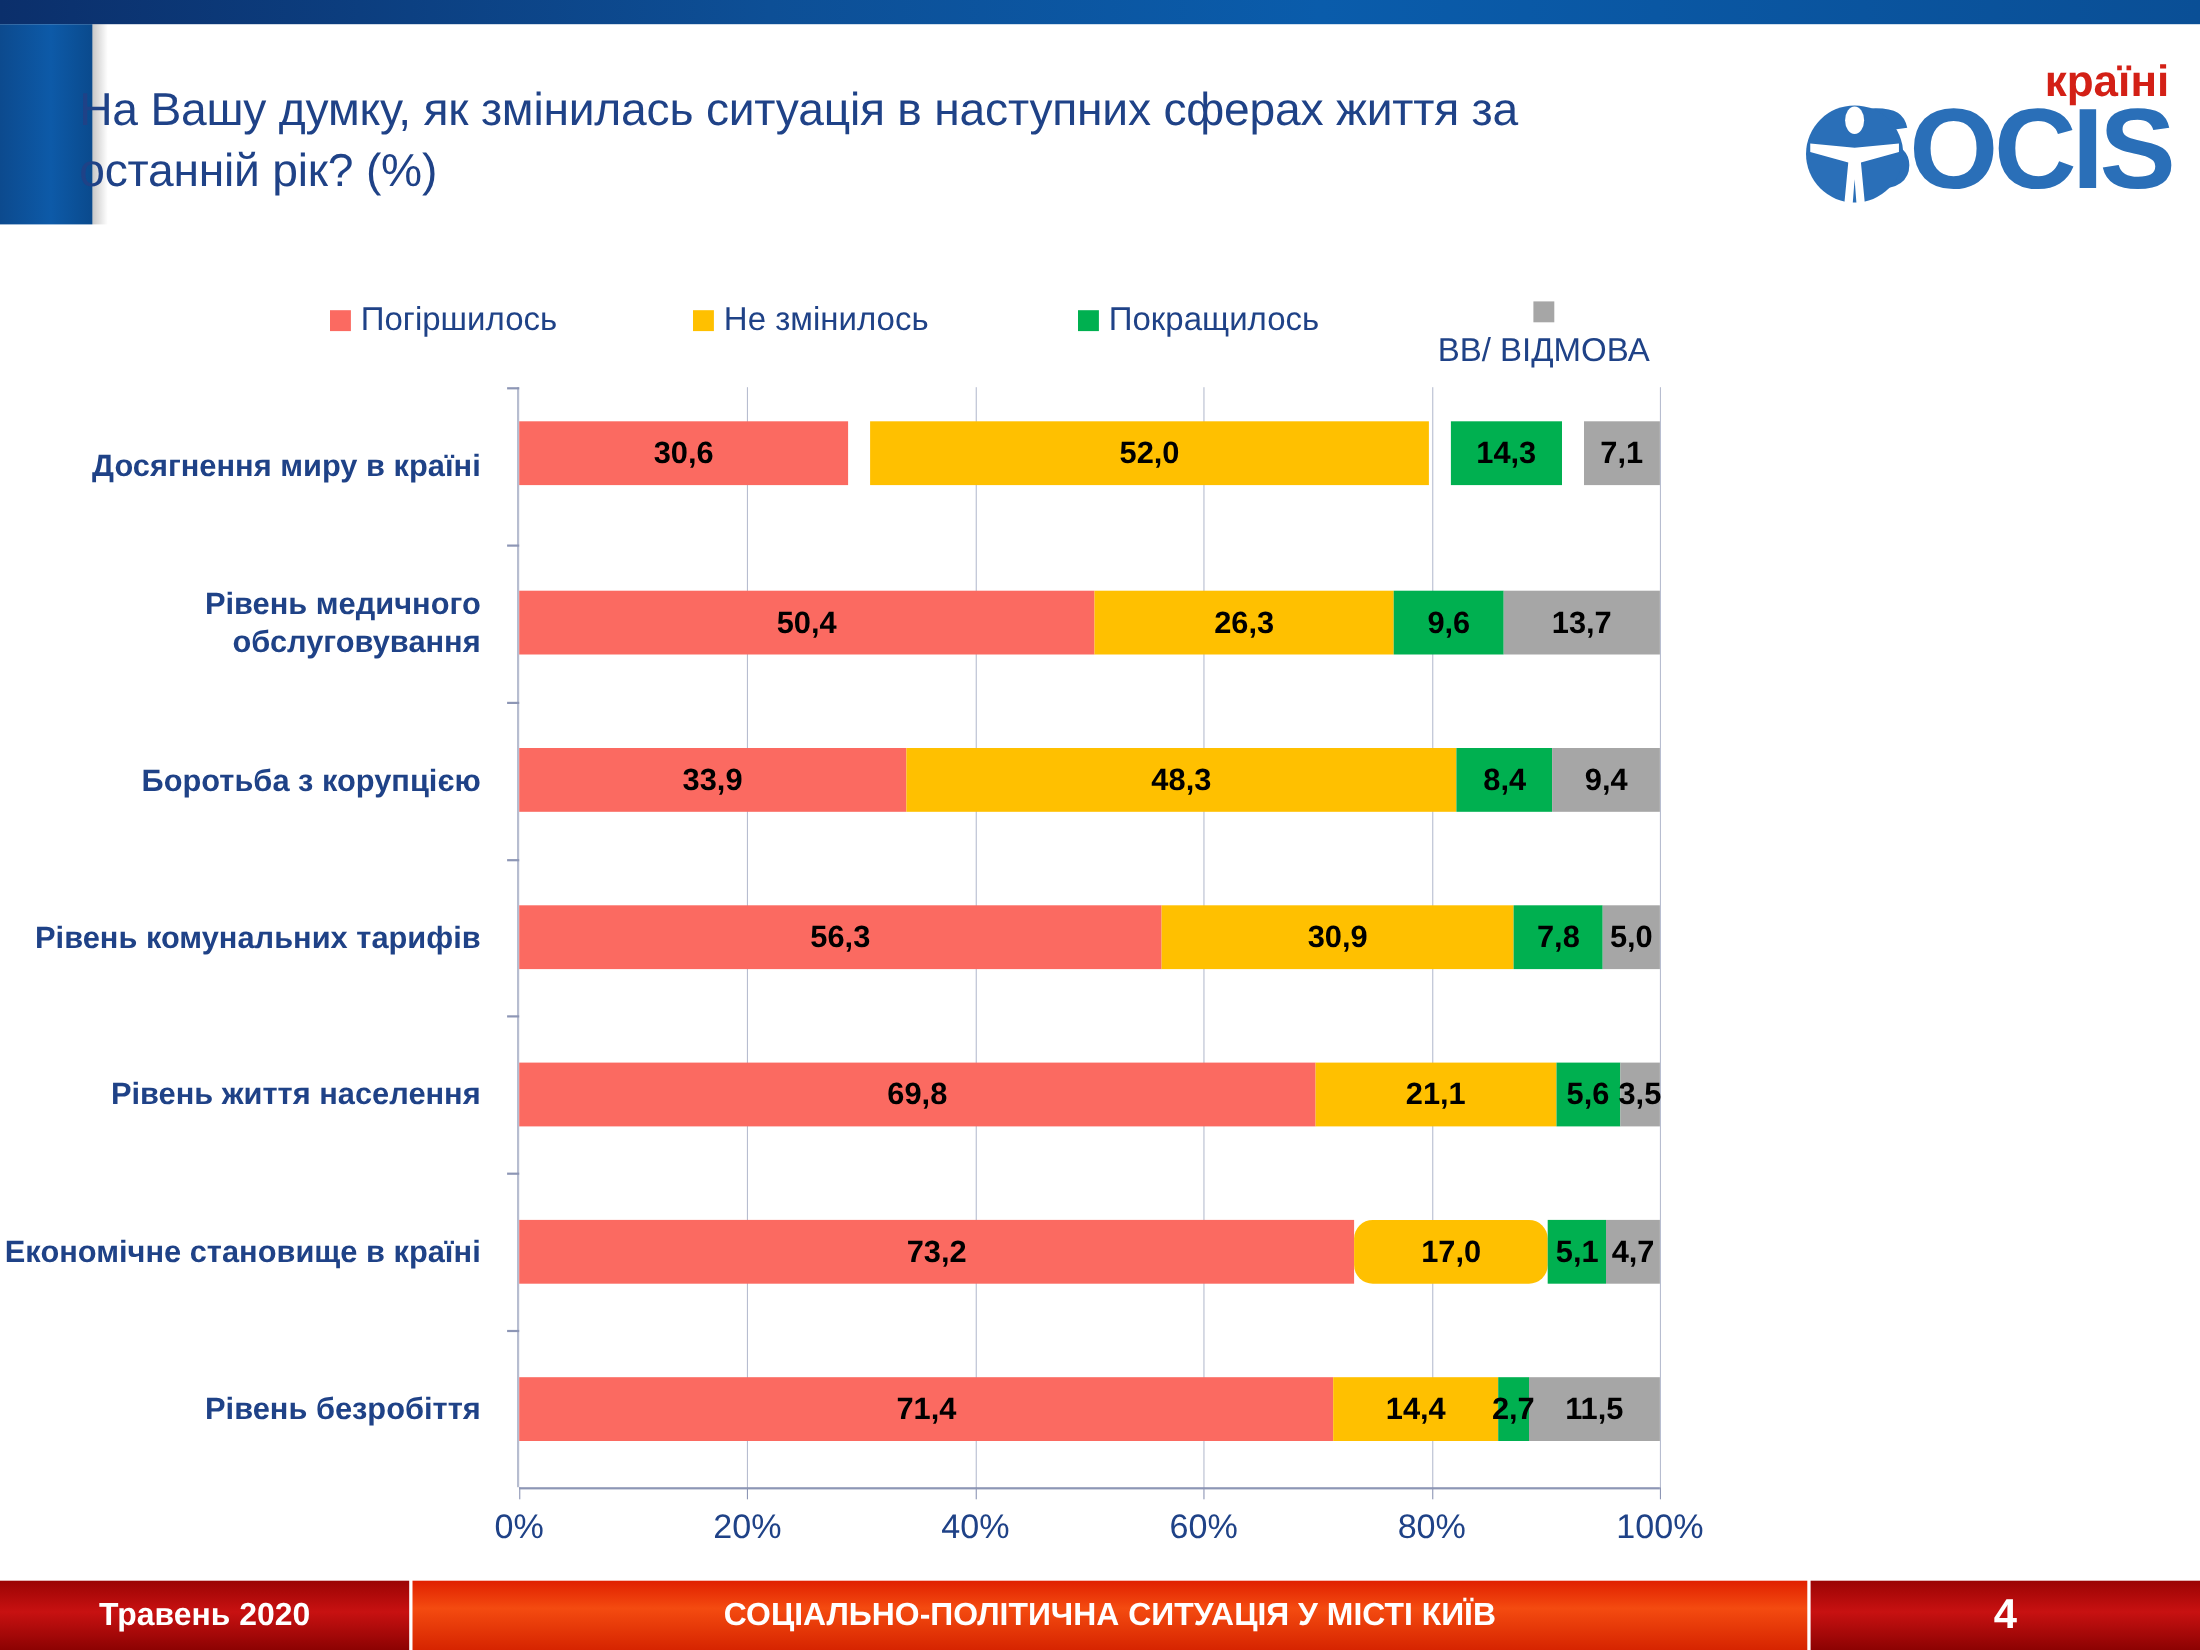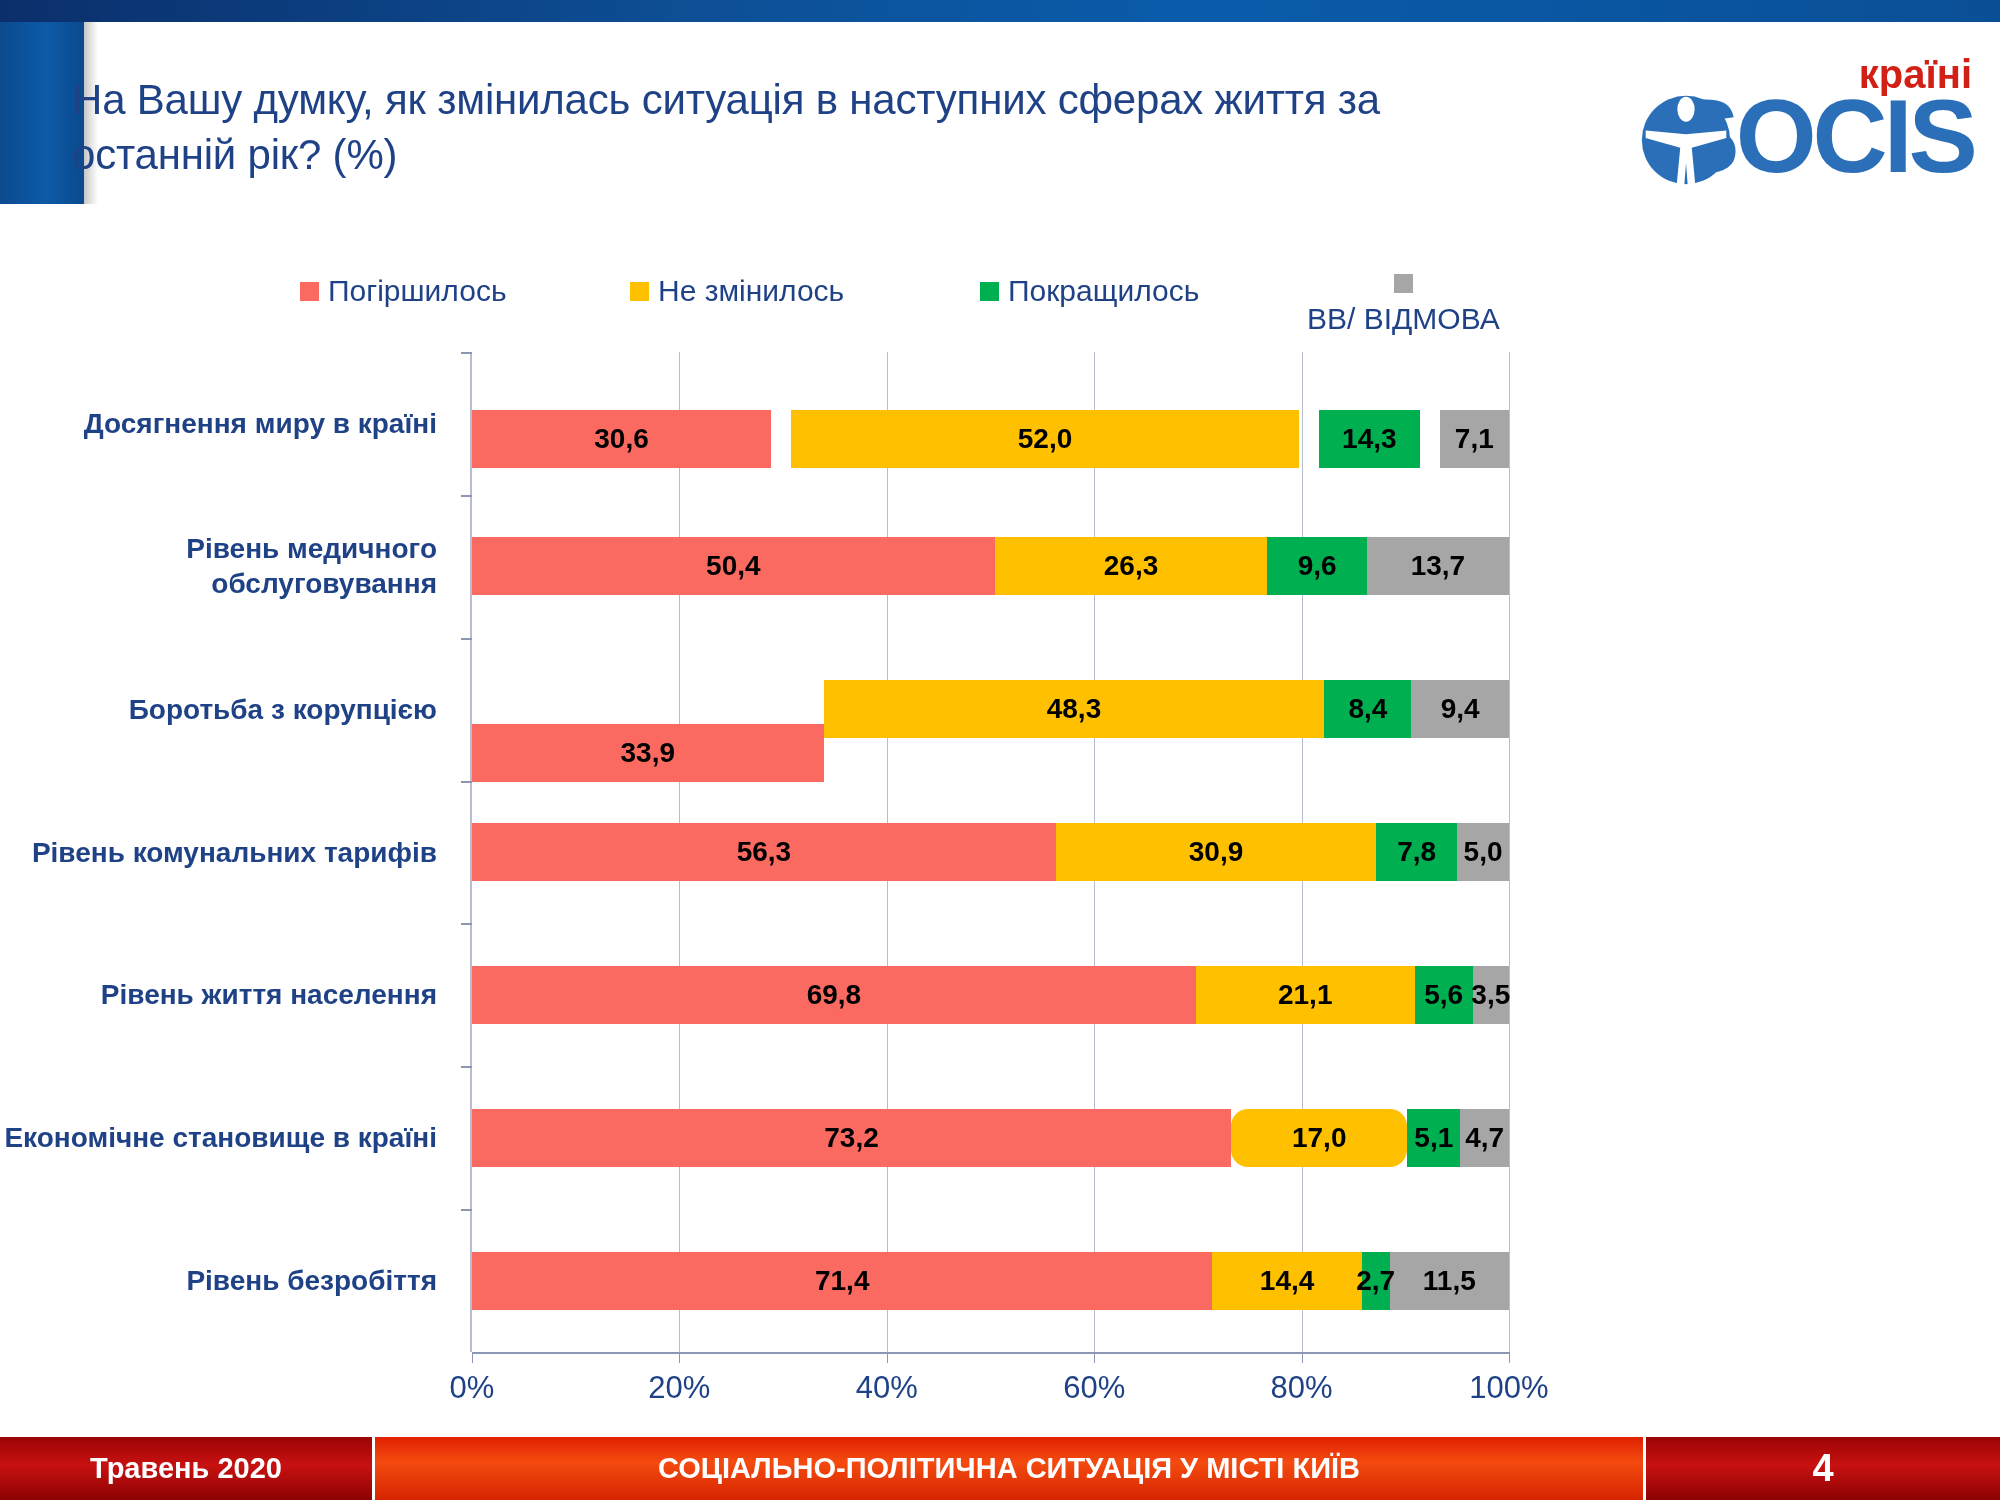--- a/index.html
+++ b/index.html
@@ -149,21 +149,21 @@
       <div class="tick" style="left: 622.2px;"></div>
       <div class="ticklabel" style="left: 622.2px;">60%</div>
       <div class="gridline" style="left: 829.6px;"></div>
       <div class="tick" style="left: 829.6px;"></div>
       <div class="ticklabel" style="left: 829.6px;">80%</div>
       <div class="gridline" style="left: 1037px;"></div>
       <div class="tick" style="left: 1037px;"></div>
       <div class="ticklabel" style="left: 1037px;">100%</div>
       <div class="axis-bottom"></div>
       <div class="ytick" style="top: 0px;"></div>
-      <div class="bar-row" style="top: 58px; gap: 20px;">
+      <div class="bar-row" style="top: 31px; gap: 20px;">
         <div class="seg" style="width: 317.322px; background: rgb(251, 106, 97);">
           <span>30,6</span>
         </div>
         <div class="seg" style="width: 539.24px; background: rgb(255, 192, 0);">
           <span>52,0</span>
         </div>
         <div class="seg" style="width: 106.811px; background: rgb(0, 176, 80);">
           <span>14,3</span>
         </div>
         <div class="seg" style="width: 73.627px; background: rgb(166, 166, 166);">
@@ -182,21 +182,21 @@
         <div class="seg" style="width: 99.552px; background: rgb(0, 176, 80);">
           <span>9,6</span>
         </div>
         <div class="seg" style="width: 142.069px; background: rgb(166, 166, 166);">
           <span>13,7</span>
         </div>
       </div>
       <div class="cat-label" style="left: -495px; top: calc(-1.25em + 214.286px);">Рівень медичного обслуговування</div>
       <div class="ytick" style="top: 285.714px;"></div>
       <div class="bar-row" style="top: 328.143px;">
-        <div class="seg" style="width: 351.543px; background: rgb(251, 106, 97); margin-top: 44px;">
+        <div class="seg" style="width: 351.543px; background: rgb(251, 106, 97);">
           <span>33,9</span>
         </div>
         <div class="seg" style="width: 500.871px; background: rgb(255, 192, 0);">
           <span>48,3</span>
         </div>
         <div class="seg" style="width: 87.108px; background: rgb(0, 176, 80);">
           <span>8,4</span>
         </div>
         <div class="seg" style="width: 97.478px; background: rgb(166, 166, 166);">
           <span>9,4</span>

